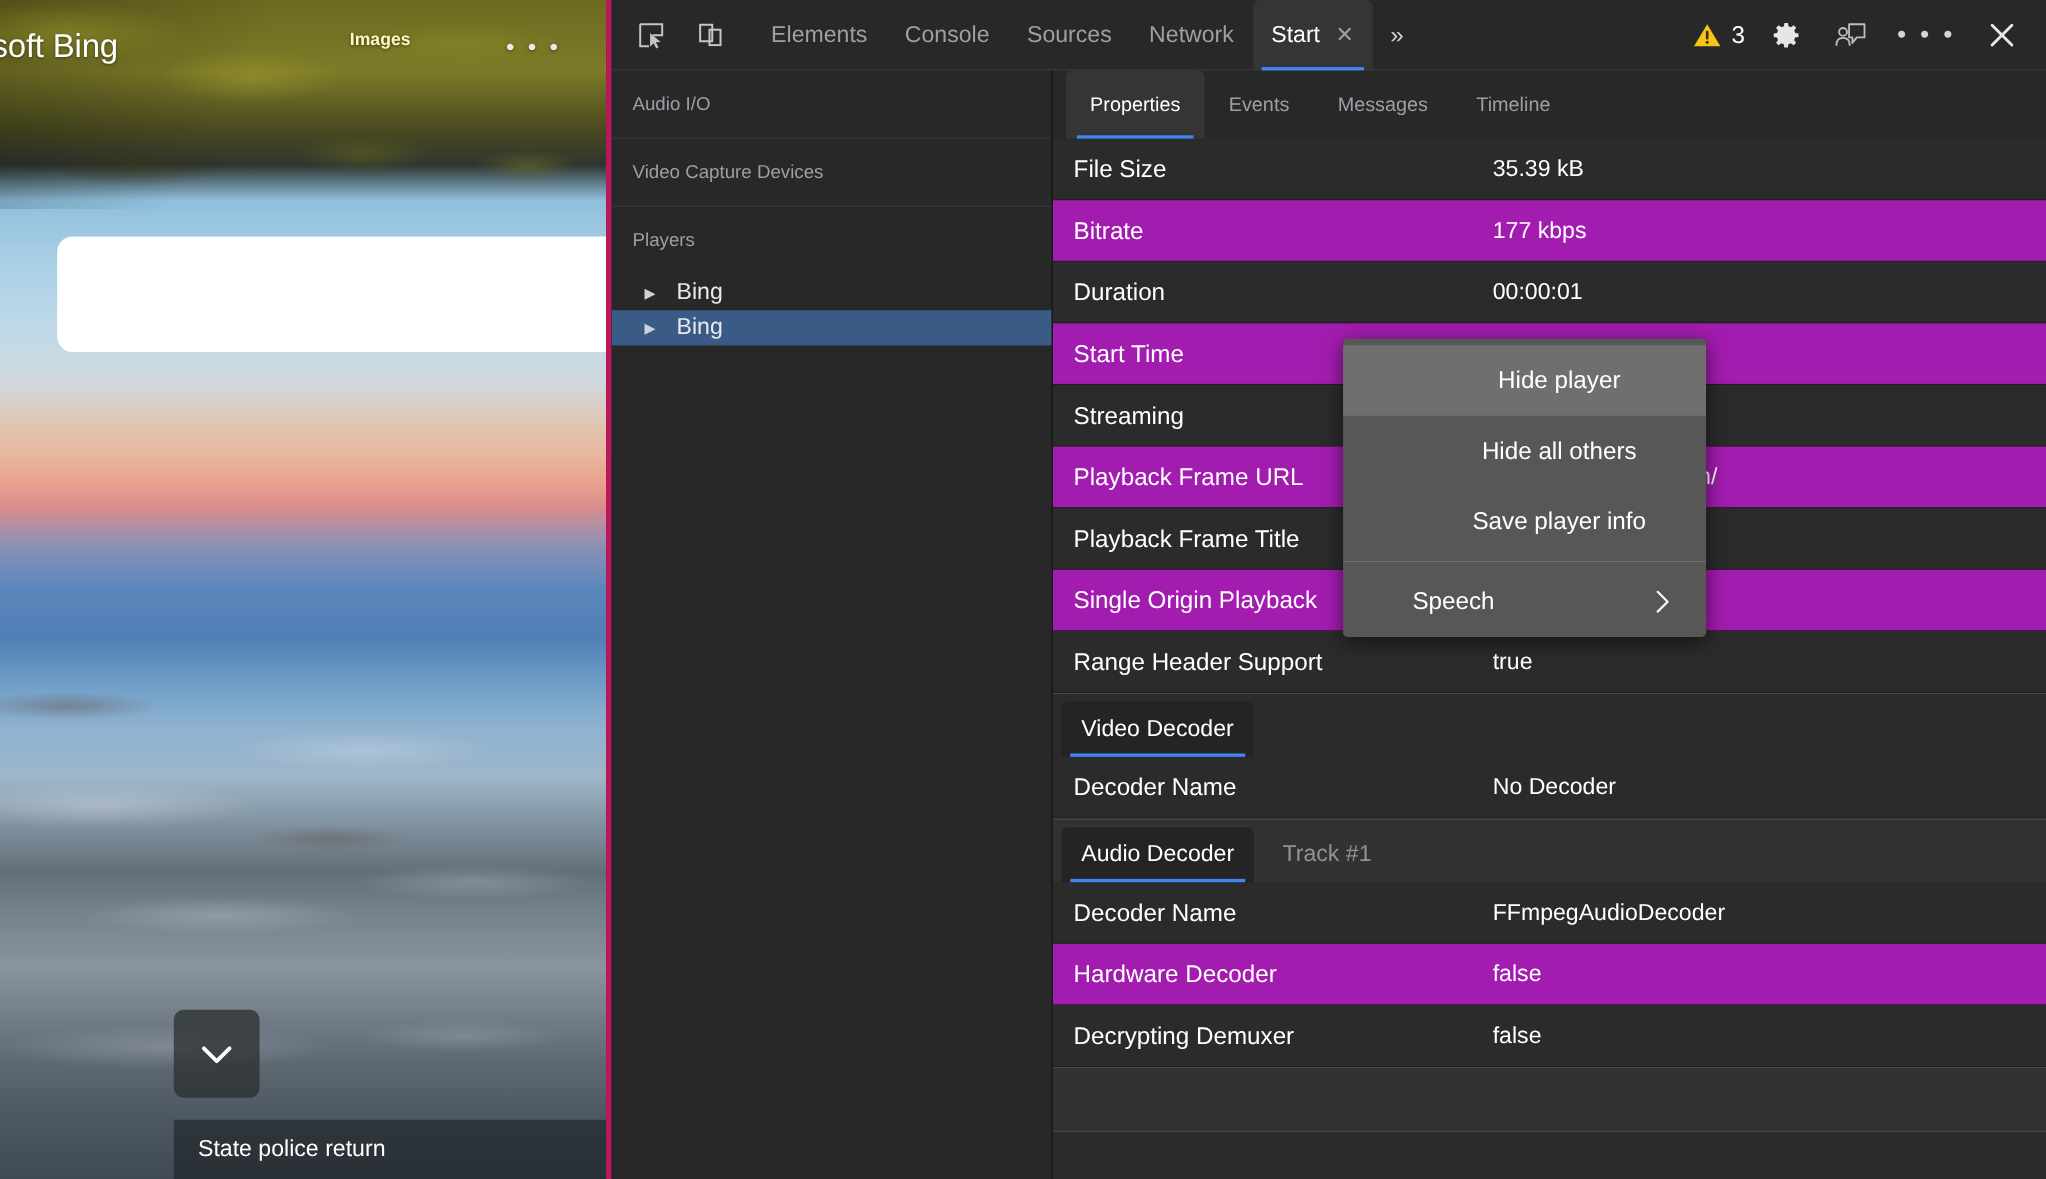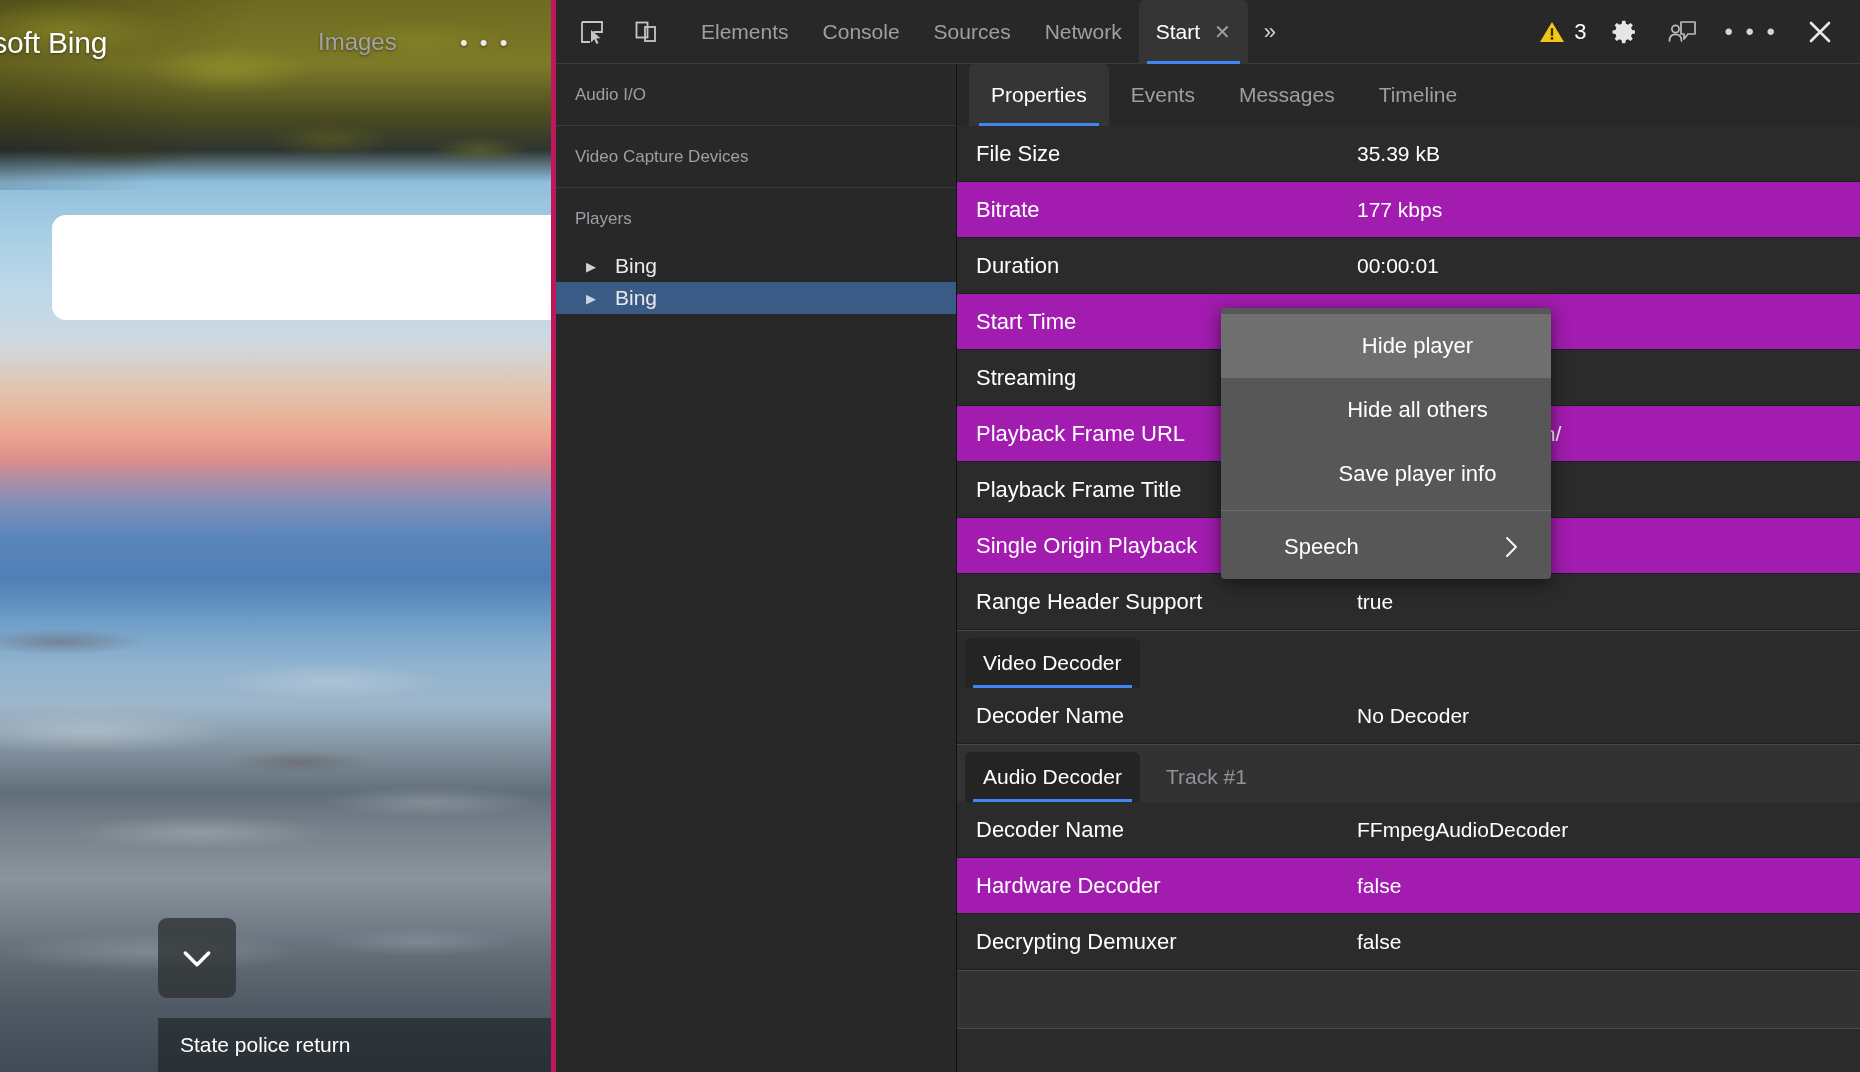--- a/index.html
+++ b/index.html
@@ -84,21 +84,21 @@
     position:absolute; left:0; top:0; width:551px; height:86px;
     display:flex; align-items:center;
   }
   .bing-logo {
     color:#fff; font-size:30px; letter-spacing:-0.2px;
     margin-left:-34px; text-shadow:0 1px 3px rgba(0,0,0,0.45);
     white-space:nowrap;
   }
   .bing-nav {
     position:absolute; left:318px; top:28px;
-    color:#a3a3a3; font-size:24px; text-shadow:0 1px 3px rgba(0,0,0,0.5);
+    color:#fef9c3; font-size:16px; text-shadow:0 1px 3px rgba(0,0,0,0.5);font-weight:bold;
   }
   .bing-dots {
     position:absolute; left:460px; top:30px;
     color:#eaeaea; font-size:22px; letter-spacing:3px;
     text-shadow:0 1px 3px rgba(0,0,0,0.5);
   }
   .bing-searchbox {
     position:absolute; left:52px; top:215px; width:520px; height:105px;
     background:#fff; border-radius:14px 0 0 14px;
   }
@@ -193,21 +193,21 @@
   .sidebar-fill { position:absolute; left:0; right:0; bottom:0; top:345px; background:#282828; }
 
   
   .dt-content { flex:1; display:flex; flex-direction:column; min-width:0; background:#282828; }
   .content-tabs {
     height:62px; min-height:62px; display:flex; align-items:stretch;
     padding-left:12px; background:#282828;
   }
   .c-tab {
     display:flex; align-items:center; padding:0 22px;
-    color:#9aa0a6; font-size:21px; position:relative;
+    color:#9aa0a6; font-size:18px; position:relative;
   }
   .c-tab.active { background:#353535; color:#fff; border-radius:6px 6px 0 0; }
   .c-tab.active::after {
     content:""; position:absolute; left:10px; right:10px; bottom:0; height:3px; background:#4285f4;
   }
 
   .prop-table { flex:1; overflow:hidden; display:flex; flex-direction:column; }
   .prop-row {
     height:56px; min-height:56px; display:flex; align-items:center;
     border-bottom:1px solid #1e1e1e;

